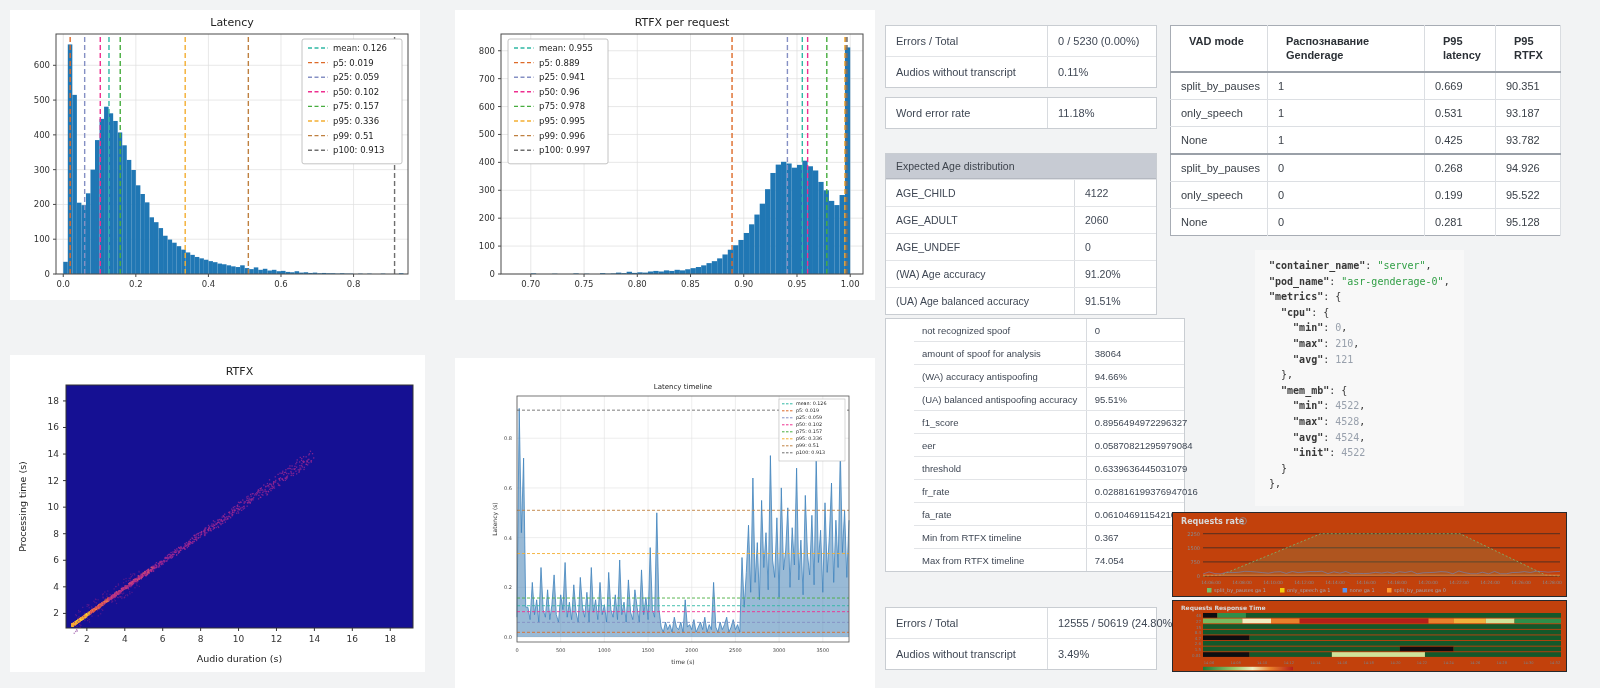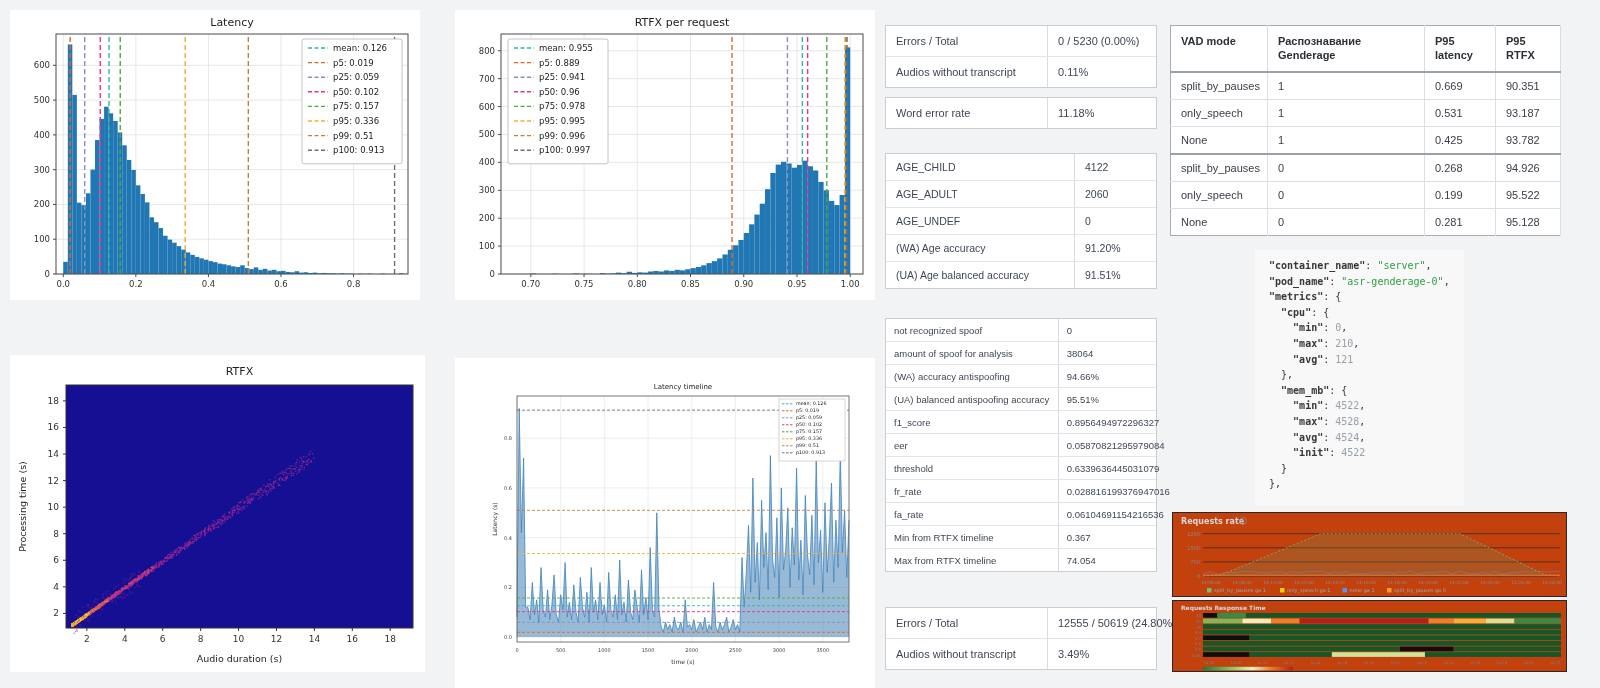--- a/index.html
+++ b/index.html
@@ -14,21 +14,21 @@
   .dval{box-sizing:border-box;padding:9px 10px;flex:1;white-space:nowrap;}
   .t11 .dlabel{flex:0 0 60%;font-size:11px;}
   .t11 .dval{font-size:11px;}
   .tage .dlabel{flex:0 0 70%;font-size:10.5px;padding:7px 10px;}
   .tage .dval{font-size:10.5px;padding:7px 10px;}
   .dheader{background:#c7cbd3;color:#3e444d;font-size:10.5px;padding:6px 10px;border-bottom:1px solid #b4b8c0;}
   .tspoof .dlabel{flex:0 0 64%;font-size:9.5px;padding:5.5px 8px;}
   .tspoof .dval{font-size:9.5px;padding:5.5px 8px;}
   
   table.vad{position:absolute;border-collapse:collapse;background:#fff;border:1px solid #a7acb4;color:#3a4048;table-layout:fixed;}
-  table.vad th{font-size:11px;text-align:left;padding:8px 10px;border-bottom:2px solid #9aa0a8;border-right:1px solid #d9dce0;vertical-align:top;line-height:1.3;color:#2b3publisher036;}
+  table.vad th{font-size:11px;text-align:left;padding:8px 18px;border-bottom:2px solid #9aa0a8;border-right:1px solid #d9dce0;vertical-align:top;line-height:1.3;color:#2b3publisher036;}
   table.vad th{color:#2b3036;}
   table.vad td{font-size:11px;padding:7px 10px;border-top:1px solid #dcdfe3;border-right:1px solid #dcdfe3;white-space:nowrap;overflow:hidden;}
   table.vad tr.grp td{border-top:2px solid #9aa0a8;}
   
   .codeblock{position:absolute;background:#f8f8f8;padding:8px 0 8px 14px;font-family:"DejaVu Sans Mono","Liberation Mono",monospace;font-size:10px;line-height:15.6px;white-space:pre;color:#383838;}
   .ck{color:#383838;font-weight:bold;}
   .cs{color:#2f9e44;}
   .cn{color:#98a0ac;}
   .cp{color:#383838;}
   
@@ -1825,20 +1825,21 @@
   </div>
 
   <div class="dtable t11" style="left:885px;top:97px;width:270px;">
     <div class="drow">
       <div class="dlabel">Word error rate</div>
       <div class="dval">11.18%</div>
     </div>
   </div>
 
   <div class="dtable tage" style="left:885px;top:153px;width:270px;">
+    <div class="dheader">Expected Age distribution</div>
     <div class="drow">
       <div class="dlabel">AGE_CHILD</div>
       <div class="dval">4122</div>
     </div>
     <div class="drow">
       <div class="dlabel">AGE_ADULT</div>
       <div class="dval">2060</div>
     </div>
     <div class="drow">
       <div class="dlabel">AGE_UNDEF</div>
@@ -1847,21 +1848,21 @@
     <div class="drow">
       <div class="dlabel">(WA) Age accuracy</div>
       <div class="dval">91.20%</div>
     </div>
     <div class="drow">
       <div class="dlabel">(UA) Age balanced accuracy</div>
       <div class="dval">91.51%</div>
     </div>
   </div>
 
-  <div class="dtable tspoof" id="spoof-table" style="left:885px;top:318px;width:270px;">
+  <div class="dtable tspoof" id="spoof-table" style="left:885px;top:318px;width:270px;padding-left:28px;">
       <div class="drow">
         <div class="dlabel">not recognized spoof</div>
         <div class="dval">0</div>
       </div>
       <div class="drow">
         <div class="dlabel">amount of spoof for analysis</div>
         <div class="dval">38064</div>
       </div>
       <div class="drow">
         <div class="dlabel">(WA) accuracy antispoofing</div>

